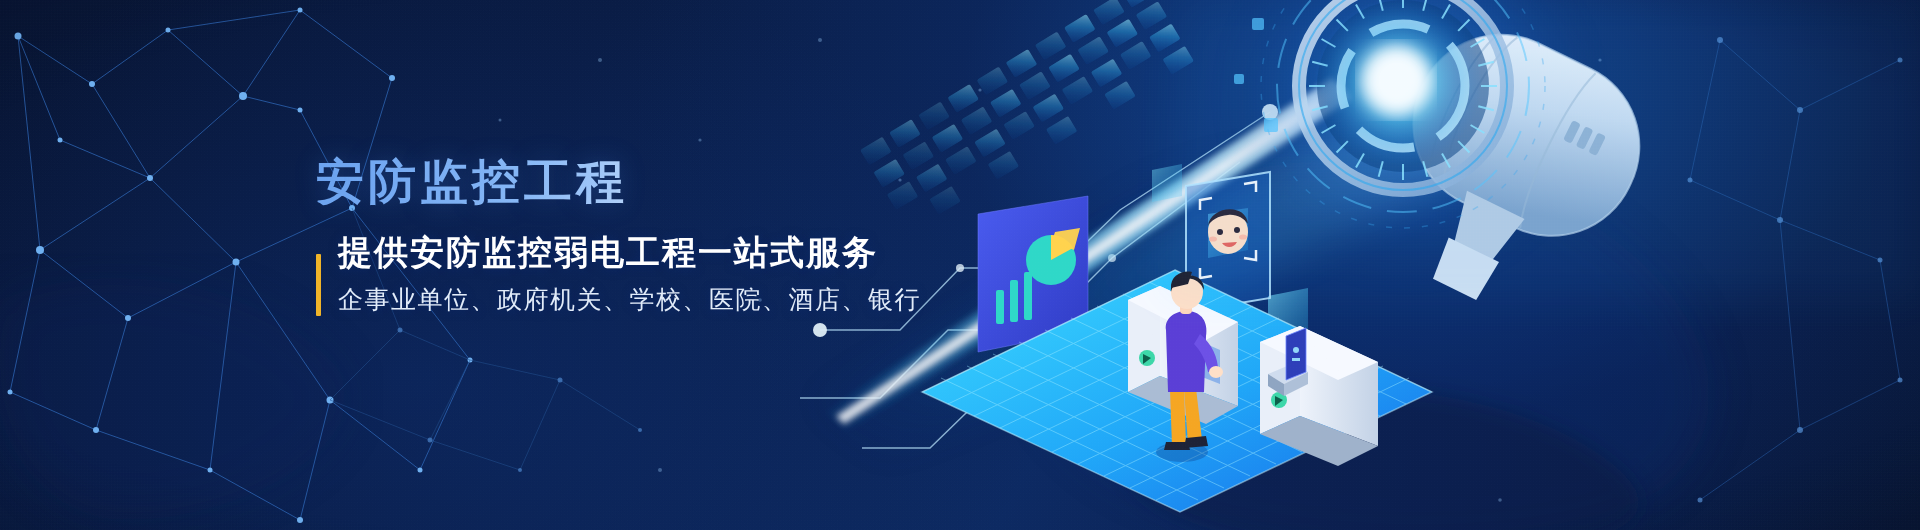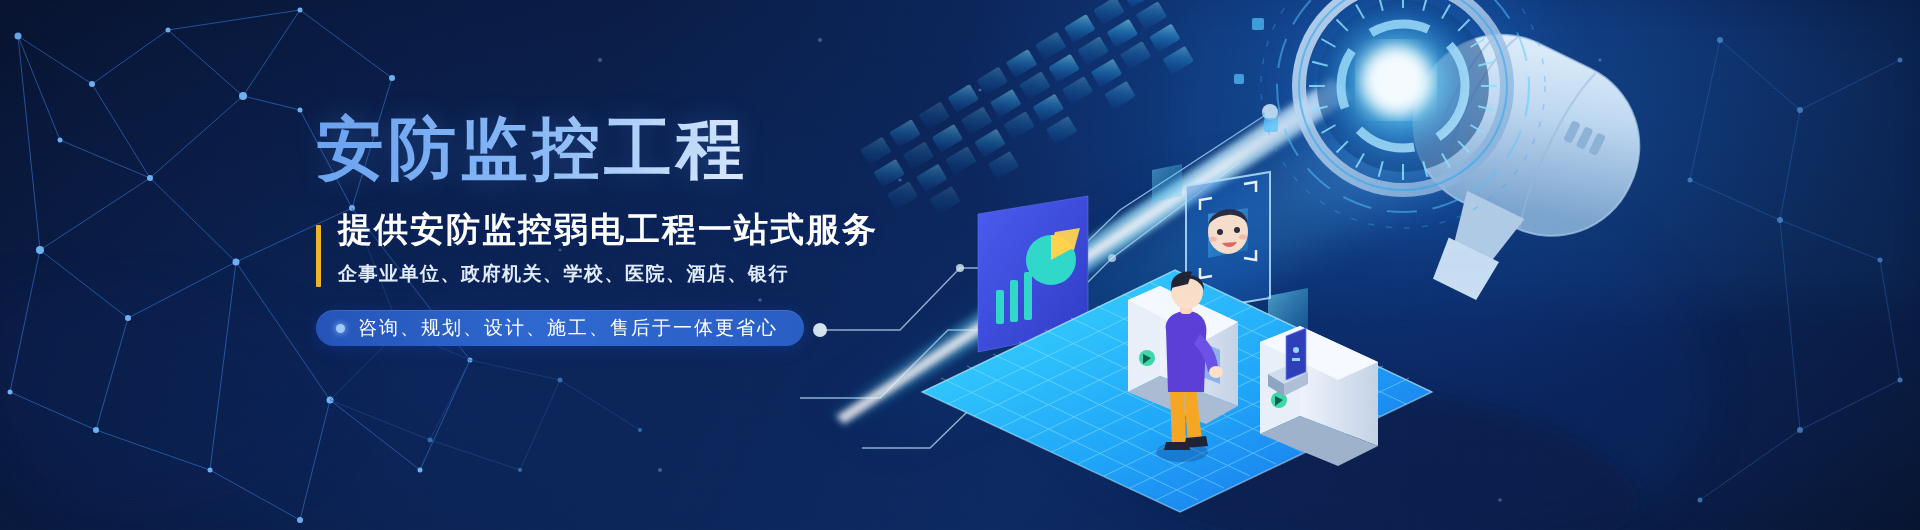--- a/index.html
+++ b/index.html
@@ -22,37 +22,38 @@
     background:radial-gradient(120% 120% at 50% 50%, rgba(0,0,0,0) 48%, rgba(2,8,22,.55) 100%);
     pointer-events:none;}
   .noise{position:absolute;inset:0;opacity:.5;pointer-events:none;
     background-image:
       repeating-linear-gradient(0deg, rgba(255,255,255,.012) 0 1px, rgba(0,0,0,0) 1px 3px),
       repeating-linear-gradient(90deg, rgba(255,255,255,.010) 0 1px, rgba(0,0,0,0) 1px 3px);}
 
   
   .copy{position:absolute; left:316px; top:112px; width:640px;}
   .title{
-    font-size:68px; font-weight:700; letter-spacing:4px; line-height:1.08;
+    font-size:48px; font-weight:700; letter-spacing:4px; line-height:1.08;
     background:linear-gradient(95deg,#6ea4ee 0%, #8ebcf6 34%, #dbe9fb 62%, #ffffff 86%);
     -webkit-background-clip:text; background-clip:text; color:transparent;
     text-shadow:0 0 26px rgba(80,150,255,.25);
     white-space:nowrap;
+    margin-top:44px;
   }
   .sub-wrap{display:flex; align-items:flex-end; margin-top:24px;}
   .accent-bar{width:5px; height:62px; background:#f0b429; border-radius:1px; flex:0 0 auto;}
   .sub-texts{margin-left:17px;}
   .subtitle{
     font-size:34px; font-weight:600; color:#ffffff; letter-spacing:2px;
     line-height:1.22; white-space:nowrap;
     text-shadow:0 1px 10px rgba(10,40,110,.7);
   }
   .tagline{
-    margin-top:10px; font-size:19px; color:#e2ecf9; letter-spacing:1.5px;
-    white-space:nowrap; font-weight:700;
+    margin-top:10px; font-size:25px; color:#e2ecf9; letter-spacing:1.5px;
+    white-space:nowrap; font-weight:400;
     text-shadow:0 1px 8px rgba(10,40,110,.7);
   }
   .pill{
     position:absolute; left:316px; top:310px;
     display:inline-flex; align-items:center; gap:13px;
     height:36px; padding:0 26px 0 20px;
     border-radius:18px;
     background:linear-gradient(90deg,#2554b8 0%, #2f69cf 45%, #2a5ec5 100%);
     box-shadow:0 3px 16px rgba(20,60,160,.45), inset 0 1px 0 rgba(255,255,255,.10);
     white-space:nowrap;
@@ -500,18 +501,14 @@
     <div class="title">安防监控工程</div>
     <div class="sub-wrap">
       <div class="accent-bar"></div>
       <div class="sub-texts">
         <div class="subtitle">提供安防监控弱电工程一站式服务</div>
         <div class="tagline">企事业单位、政府机关、学校、医院、酒店、银行</div>
       </div>
     </div>
   </div>
 
-  <div class="pill">
-    <span class="pill-dot"></span>
-    <span class="pill-text">咨询、规划、设计、施工、售后于一体更省心</span>
-  </div>
 
 </div>
 
 </body></html>

